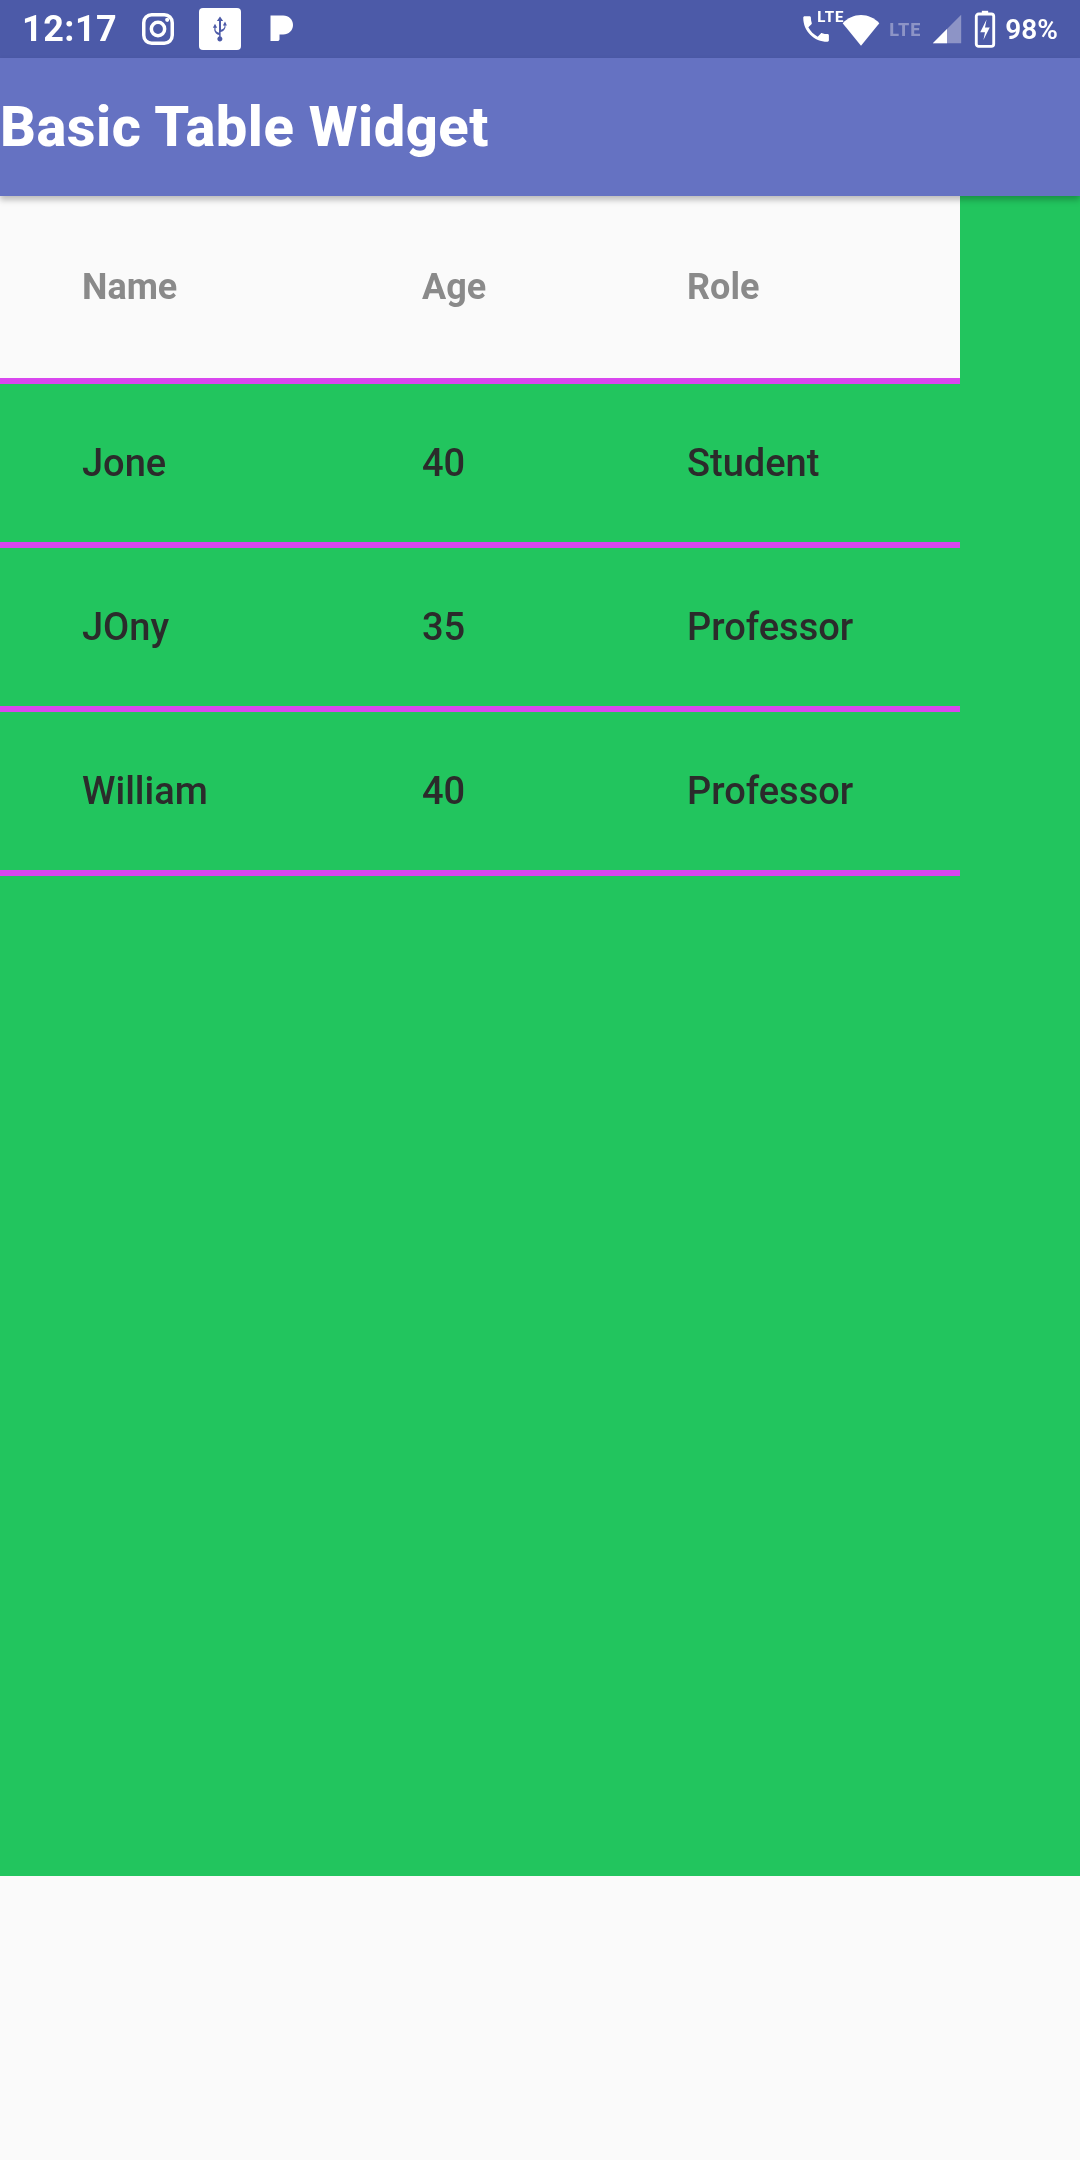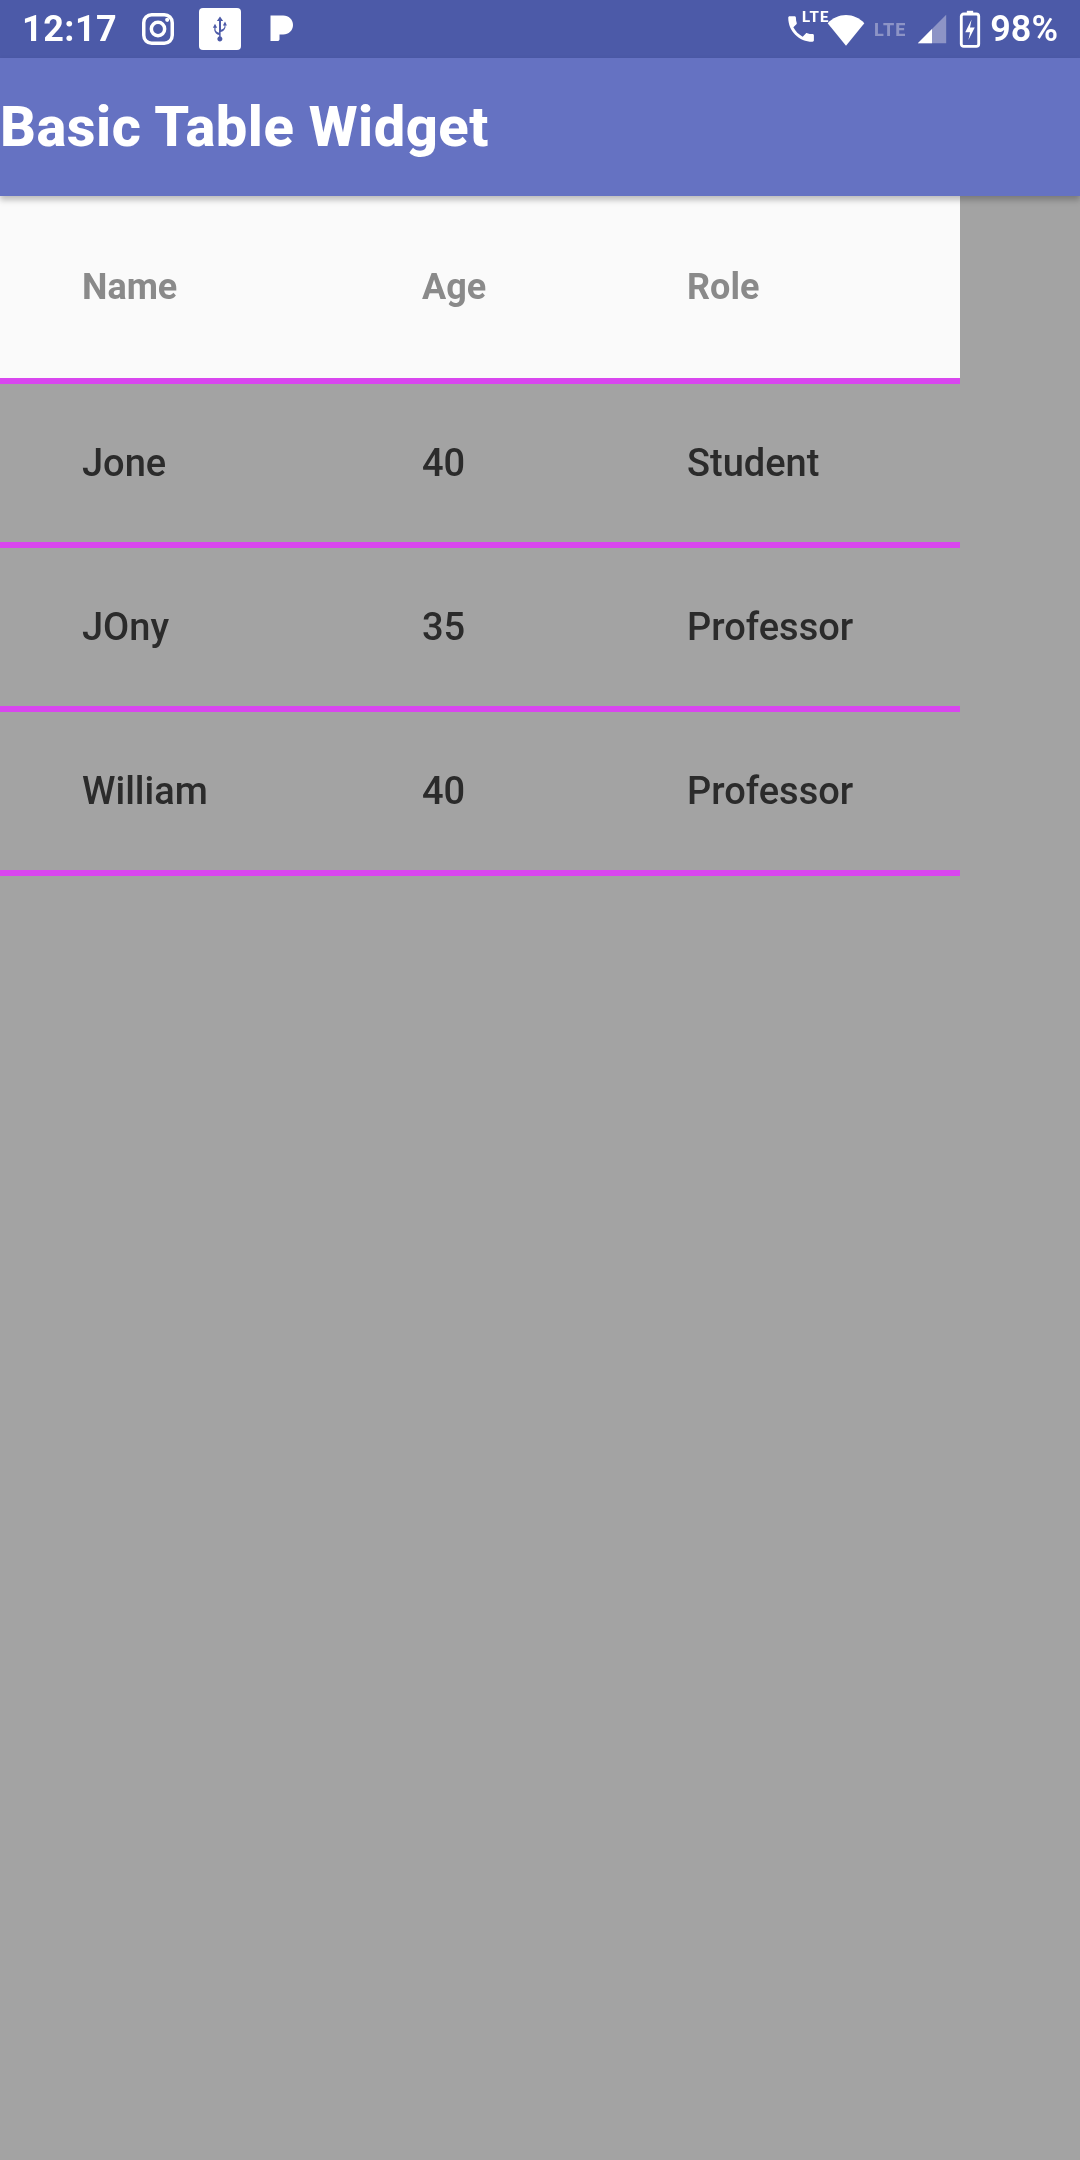--- a/index.html
+++ b/index.html
@@ -9,23 +9,23 @@
       font-family: Roboto, Arial, sans-serif;
     }
     html, body {
       width: 1080px;
       height: 2160px;
       background: #fafafa;
       overflow: hidden;
     }
     .screen {
       width: 1080px;
-      height: 2160px;
+      height: 1876px;
       position: relative;
-      background: #a3a3a3;
+      background: #22c55e;
     }
     
     .statusbar {
       position: relative;
       width: 100%;
       height: 58px;
       background: #4c5aa8;
       color: #ffffff;
       display: flex;
       align-items: center;
@@ -64,21 +64,21 @@
       align-items: center;
       justify-content: center;
     }
     .lte-text {
       font-size: 18px;
       font-weight: 800;
       letter-spacing: 1px;
     }
     .lte-dim { color: #8d94c6; }
     .battery-pct {
-      font-size: 36px;
+      font-size: 28px;
       font-weight: 600;
     }
     
     .appbar {
       width: 100%;
       height: 138px;
       background: #6572c2;
       color: #ffffff;
       display: flex;
       align-items: center;

